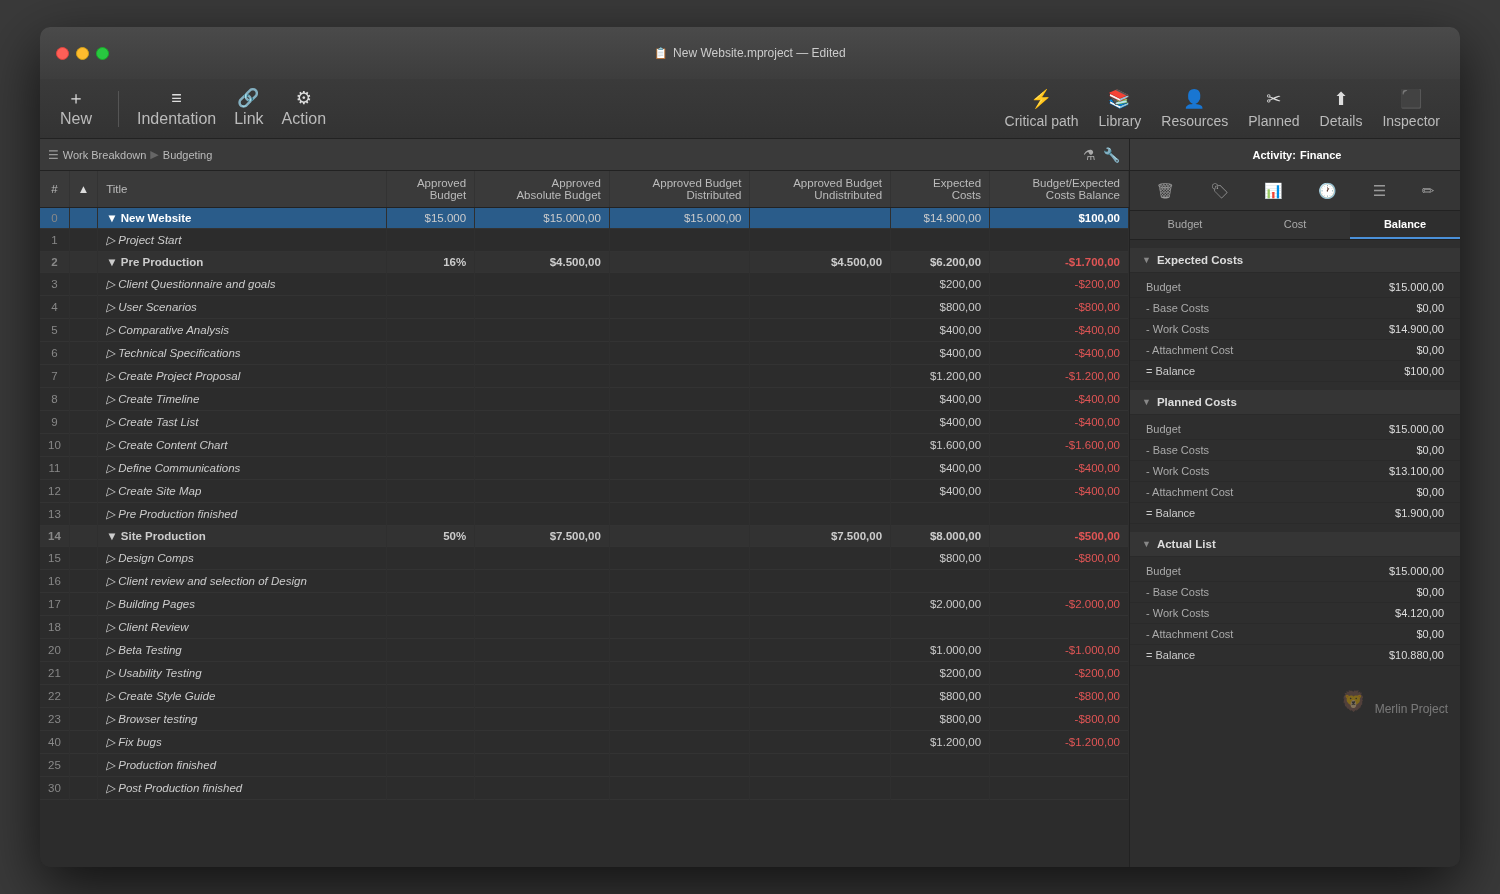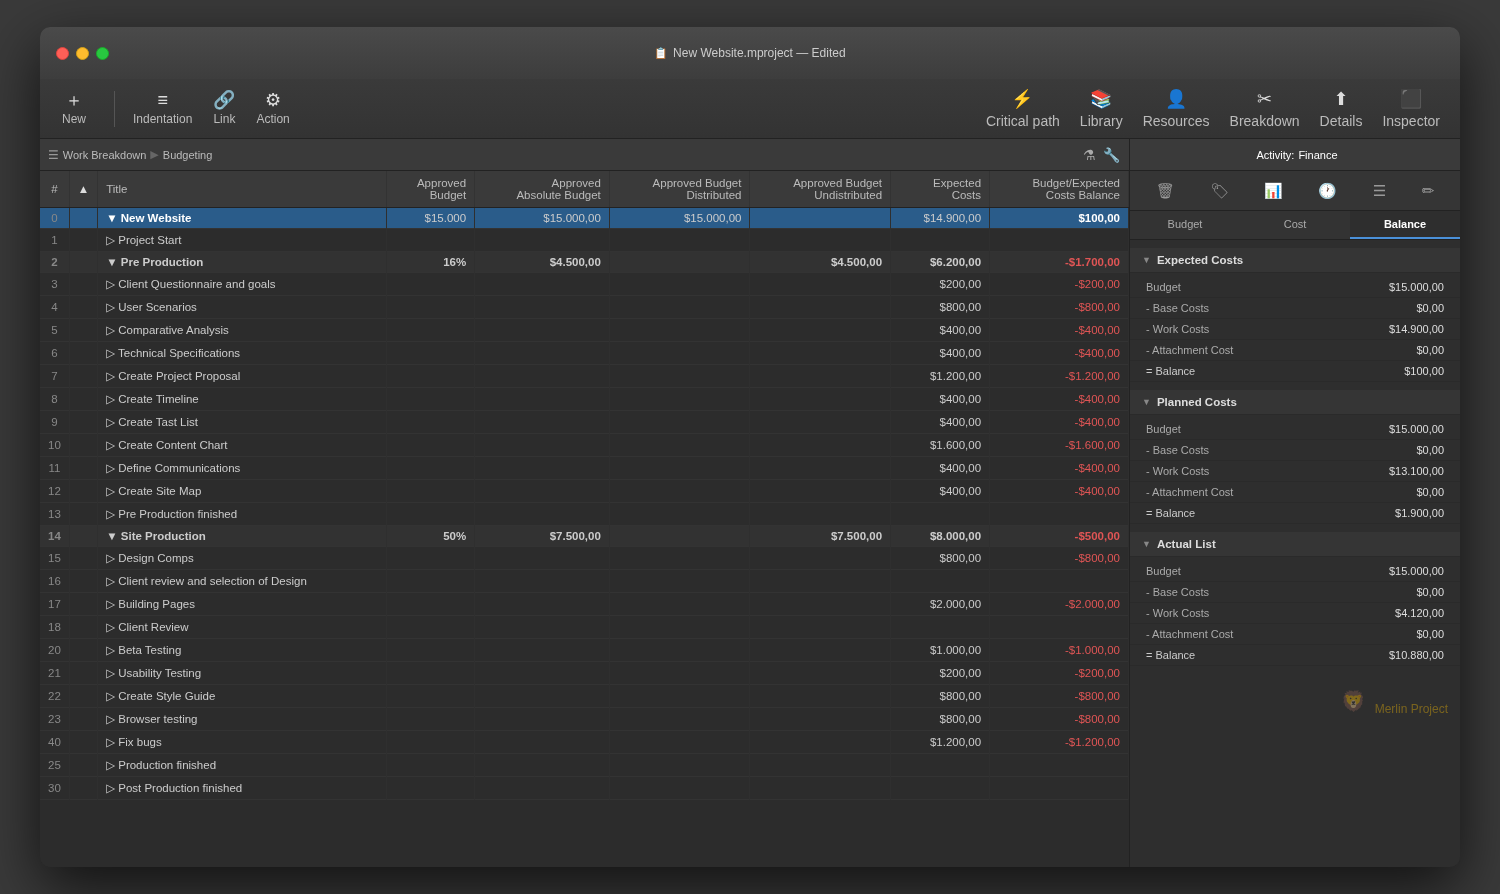--- a/index.html
+++ b/index.html
@@ -76,21 +76,21 @@
       justify-content: center;
       gap: 3px;
       padding: 4px 8px;
       border-radius: 6px;
       cursor: pointer;
       color: #ddd;
       min-width: 44px;
     }
     .toolbar-btn .icon { font-size: 18px; line-height: 1; }
     .toolbar-btn .label {
-      font-size: 12px;
+      font-size: 16px;
       color: #bbb;
       white-space: nowrap;
     }
     .toolbar-separator {
       width: 1px;
       height: 36px;
       background: #555;
       margin: 0 6px;
     }
     .toolbar-right {
@@ -190,21 +190,21 @@
       color: #ccc;
       text-align: right;
       border-right: 1px solid #2f2f2f;
       white-space: nowrap;
     }
     tbody td:first-child { text-align: center; color: #888; }
     tbody td:nth-child(2) { text-align: center; color: #888; }
     tbody td:nth-child(3) { text-align: left; padding-left: 8px; }
     .task-indent-0 { padding-left: 8px; font-weight: 700; color: #fff; }
     .task-indent-1 { padding-left: 20px; font-weight: 600; }
-    .task-indent-2 { padding-left: 36px; }
+    .task-indent-2 { padding-left: 36px; font-style: italic; }
     .red-val { color: #e05555; }
     .bold-val { font-weight: 600; color: #fff; }
     
     .right-panel {
       width: 330px;
       background: #2e2e2e;
       display: flex;
       flex-direction: column;
       flex-shrink: 0;
     }
@@ -212,21 +212,21 @@
       background: #3a3a3a;
       height: 32px;
       display: flex;
       align-items: center;
       justify-content: center;
       border-bottom: 1px solid #222;
       color: #bbb;
       font-size: 11px;
       flex-shrink: 0;
     }
-    .right-panel-header span { color: #fff; font-weight: 400; margin-left: 4px; }
+    .right-panel-header span { color: #fff; font-weight: 700; margin-left: 4px; }
     .inspector-toolbar {
       background: #353535;
       height: 40px;
       display: flex;
       align-items: center;
       justify-content: space-around;
       border-bottom: 1px solid #222;
       flex-shrink: 0;
       padding: 0 8px;
     }
@@ -293,21 +293,21 @@
     .cost-row.balance-row .label { color: #ccc; }
     .merlin-logo {
       margin-top: auto;
       padding: 12px;
       display: flex;
       align-items: center;
       justify-content: flex-end;
       gap: 8px;
       opacity: 0.4;
     }
-    .merlin-logo .logo-text { color: #eab308; font-size: 12px; margin-top: 16px; }
+    .merlin-logo .logo-text { color: #e5e5e5; font-size: 12px; margin-top: 16px; }
     .merlin-logo .logo-icon { font-size: 20px; color: #aaa; }
     ::-webkit-scrollbar { width: 8px; height: 8px; }
     ::-webkit-scrollbar-track { background: #2a2a2a; }
     ::-webkit-scrollbar-thumb { background: #555; border-radius: 4px; }
   </style>
 </head>
 <body>
 
 <div class="window">
 
@@ -353,21 +353,21 @@
       <div class="toolbar-right-btn">
         <span class="icon">📚</span>
         <span class="label">Library</span>
       </div>
       <div class="toolbar-right-btn">
         <span class="icon">👤</span>
         <span class="label">Resources</span>
       </div>
       <div class="toolbar-right-btn">
         <span class="icon">✂</span>
-        <span class="label">Breakdown</span>
+        <span class="label">Planned</span>
       </div>
       <div class="toolbar-right-btn">
         <span class="icon">⬆</span>
         <span class="label">Details</span>
       </div>
       <div class="toolbar-right-btn">
         <span class="icon">⬛</span>
         <span class="label">Inspector</span>
       </div>
     </div>

